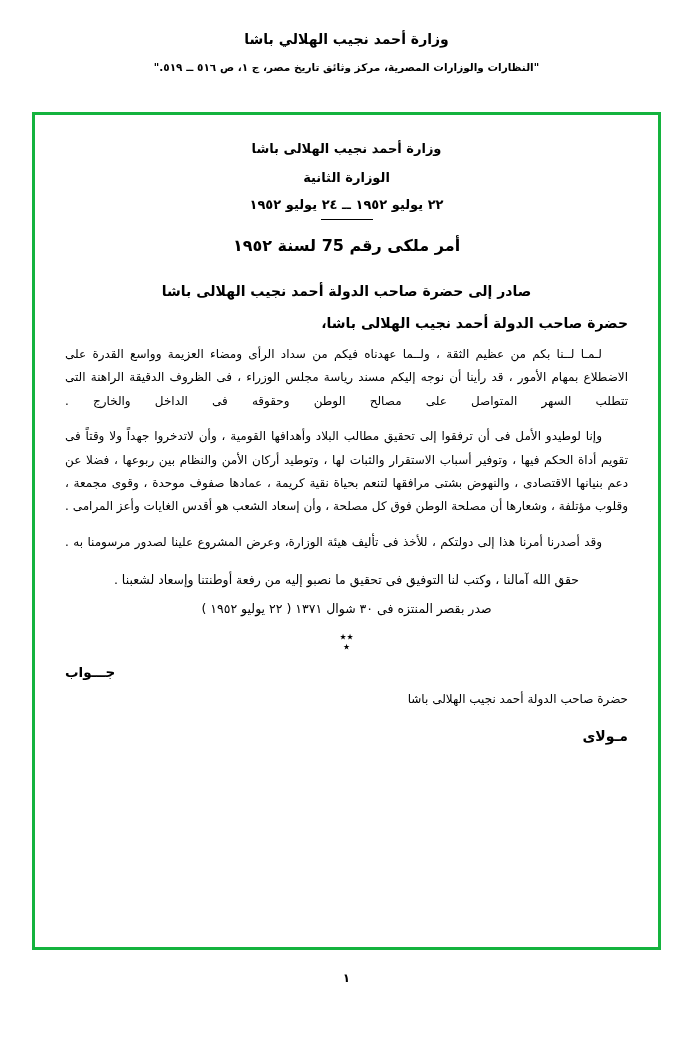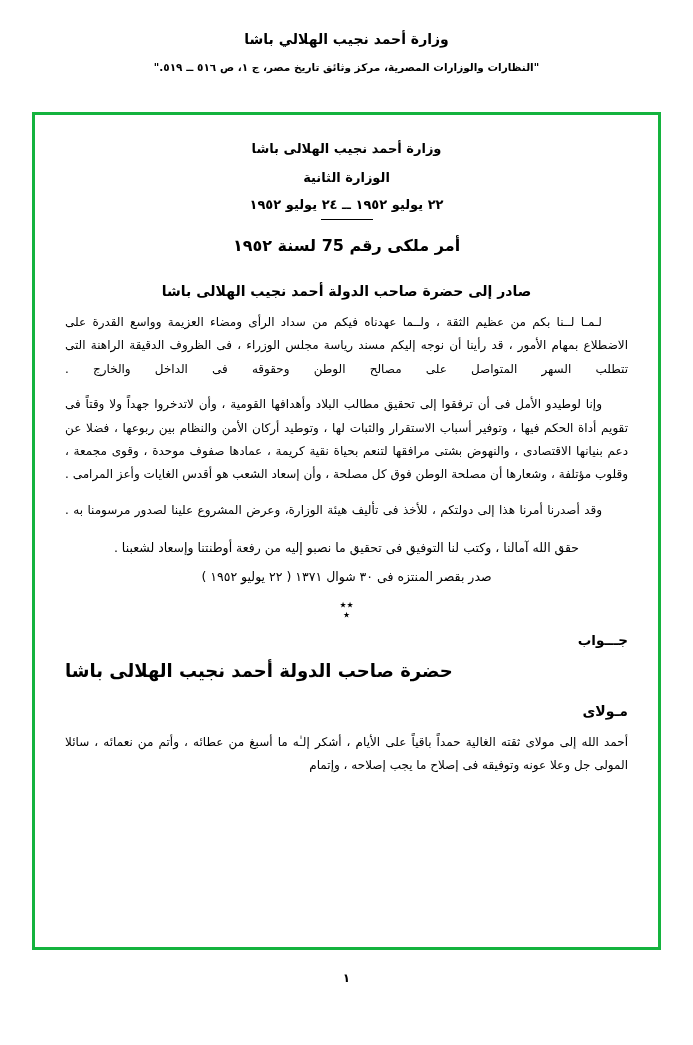--- a/index.html
+++ b/index.html
@@ -130,30 +130,30 @@
   }
   .dots {
     text-align: center;
     font-size: 13px;
     line-height: 0.75;
     margin-top: 12px;
     letter-spacing: 2px;
   }
   .dots span { display: block; }
   .reply-heading {
-    text-align: right;
+    text-align: left;
     font-size: 13.5px;
     font-weight: bold;
     margin-top: 12px;
     letter-spacing: 3px;
   }
   .reply-to {
-    text-align: left;
-    font-size: 18px;
-    font-weight: bold;
+    text-align: right;
+    font-size: 12px;
+    font-weight: normal;
     margin-top: 12px;
   }
   .reply-salutation {
     text-align: right;
     font-size: 14px;
     font-weight: bold;
     margin-top: 22px;
     letter-spacing: 2px;
   }
   .page-number {
@@ -179,38 +179,38 @@
   <div class="framed">
 
     <div class="doc-title">وزارة أحمد نجيب الهلالى باشا</div>
     <div class="doc-sub1">الوزارة الثانية</div>
     <div class="doc-dates">٢٢ يوليو ١٩٥٢ ــ ٢٤ يوليو ١٩٥٢</div>
     <div class="rule"></div>
 
     <div class="decree-title">أمر ملكى رقم 75 لسنة ١٩٥٢</div>
     <div class="decree-to">صادر إلى حضرة صاحب الدولة أحمد نجيب الهلالى باشا</div>
 
+    <div class="salutation">حضرة صاحب الدولة أحمد نجيب الهلالى باشا،</div>
 
     <div class="para indent">لـمـا لــنا بكم من عظيم الثقة ، ولــما عهدناه فيكم من سداد الرأى ومضاء العزيمة وواسع القدرة على الاضطلاع بمهام الأمور ، قد رأينا أن نوجه إليكم مسند رياسة مجلس الوزراء ، فى الظروف الدقيقة الراهنة التى تتطلب السهر المتواصل على مصالح الوطن وحقوقه فى الداخل والخارج .</div>
     <div class="para indent">وإنا لوطيدو الأمل فى أن ترفقوا إلى تحقيق مطالب البلاد وأهدافها القومية ، وأن لاتدخروا جهداً ولا وقتاً فى تقويم أداة الحكم فيها ، وتوفير أسباب الاستقرار والثبات لها ، وتوطيد أركان الأمن والنظام بين ربوعها ، فضلا عن دعم بنيانها الاقتصادى ، والنهوض بشتى مرافقها لتنعم بحياة نقية كريمة ، عمادها صفوف موحدة ، وقوى مجمعة ، وقلوب مؤتلفة ، وشعارها أن مصلحة الوطن فوق كل مصلحة ، وأن إسعاد الشعب هو أقدس الغايات وأعز المرامى .</div>
     <div class="para indent">وقد أصدرنا أمرنا هذا إلى دولتكم ، للأخذ فى تأليف هيئة الوزارة، وعرض المشروع علينا لصدور مرسومنا به .</div>
 
     <div class="para-closing">حقق الله آمالنا ، وكتب لنا التوفيق فى تحقيق ما نصبو إليه من رفعة أوطنتنا وإسعاد لشعبنا .</div>
     <div class="para-dateline">صدر بقصر المنتزه فى ٣٠ شوال ١٣٧١ ( ٢٢ يوليو ١٩٥٢ )</div>
 
 
     <div class="dots">
       <span>٭٭</span>
       <span>٭</span>
     </div>
 
     <div class="reply-heading">جـــواب</div>
     <div class="reply-to">حضرة صاحب الدولة أحمد نجيب الهلالى باشا</div>
 
     <div class="reply-salutation">مـولاى</div>
 
-    <div class="para noindent">أحمد الله إلى مولاى ثقته الغالية حمداً باقياً على الأيام ، أشكر إلـٰه ما أسبغ من عطائه ، وأتم من نعمائه ، سائلا المولى جل وعلا عونه وتوفيقه فى إصلاح ما يجب إصلاحه ، وإتمام</div>
 
   </div>
 
   <div class="page-number">١</div>
 
 </div>
 
 </body></html>

